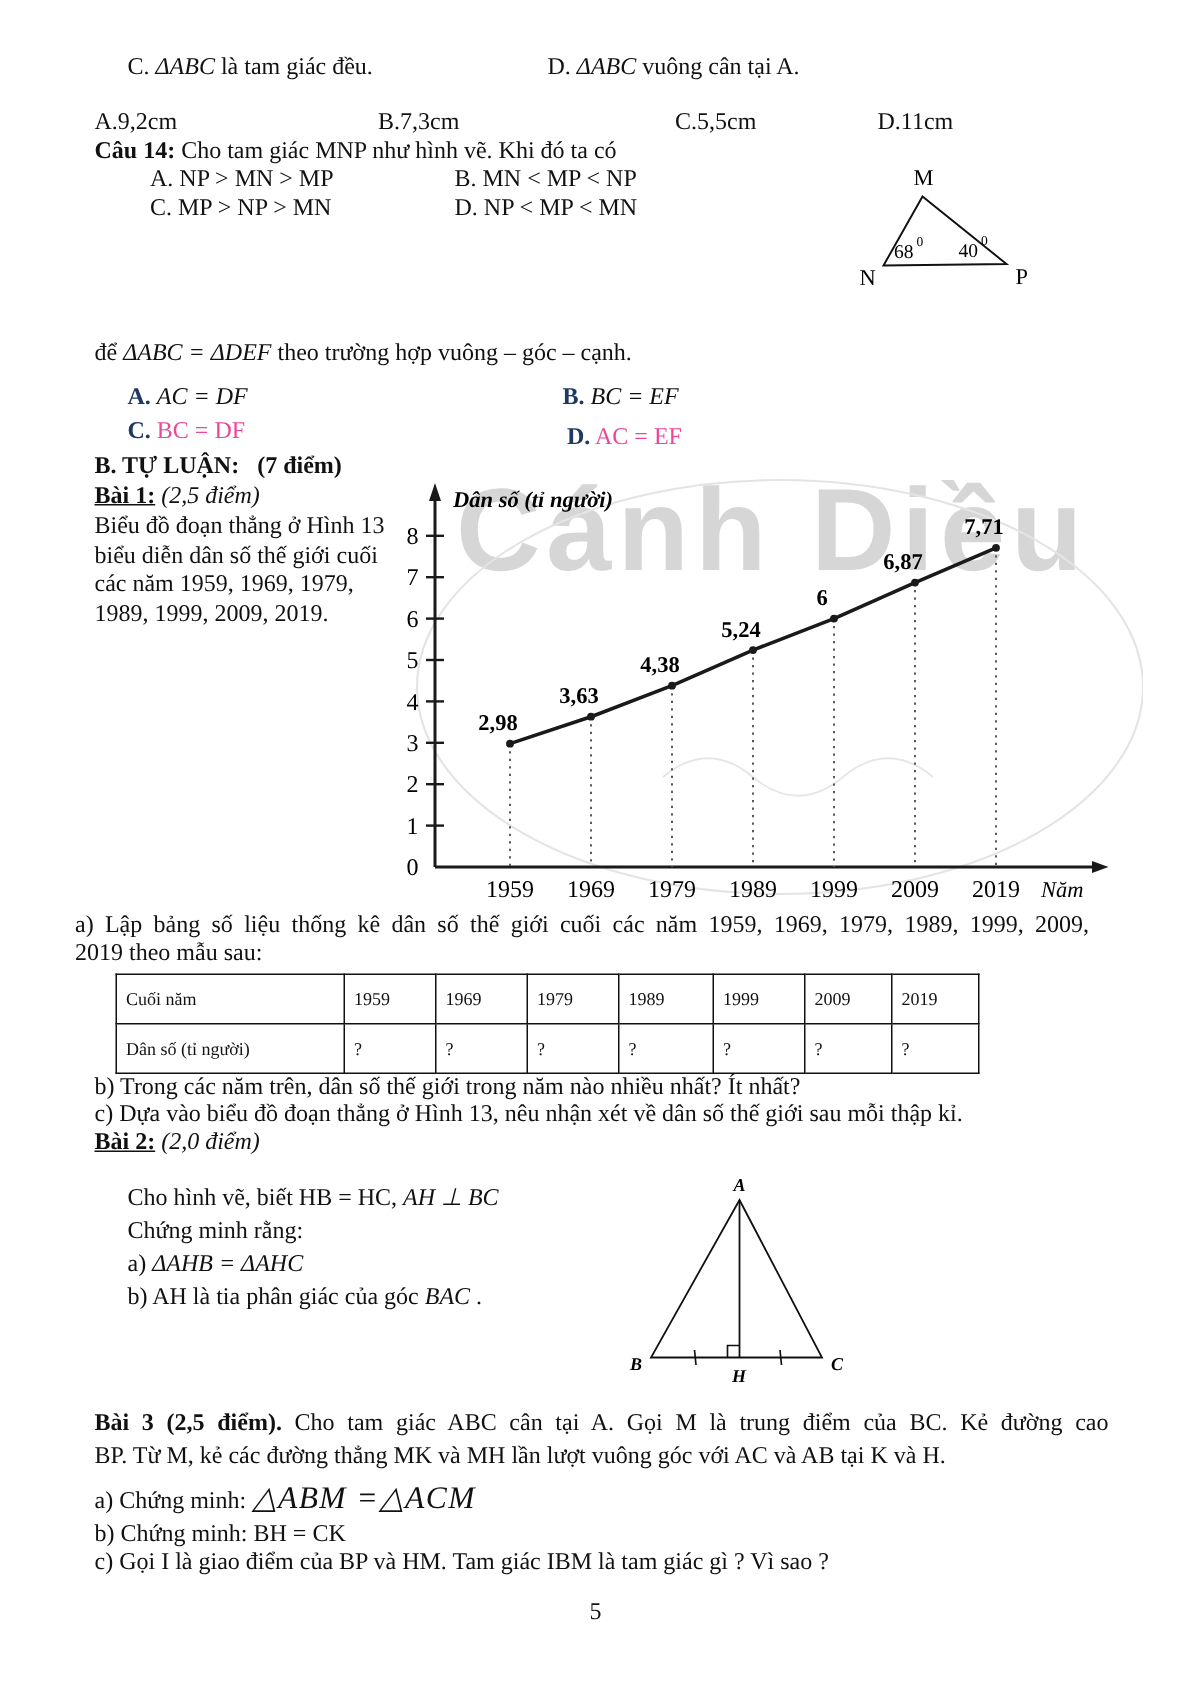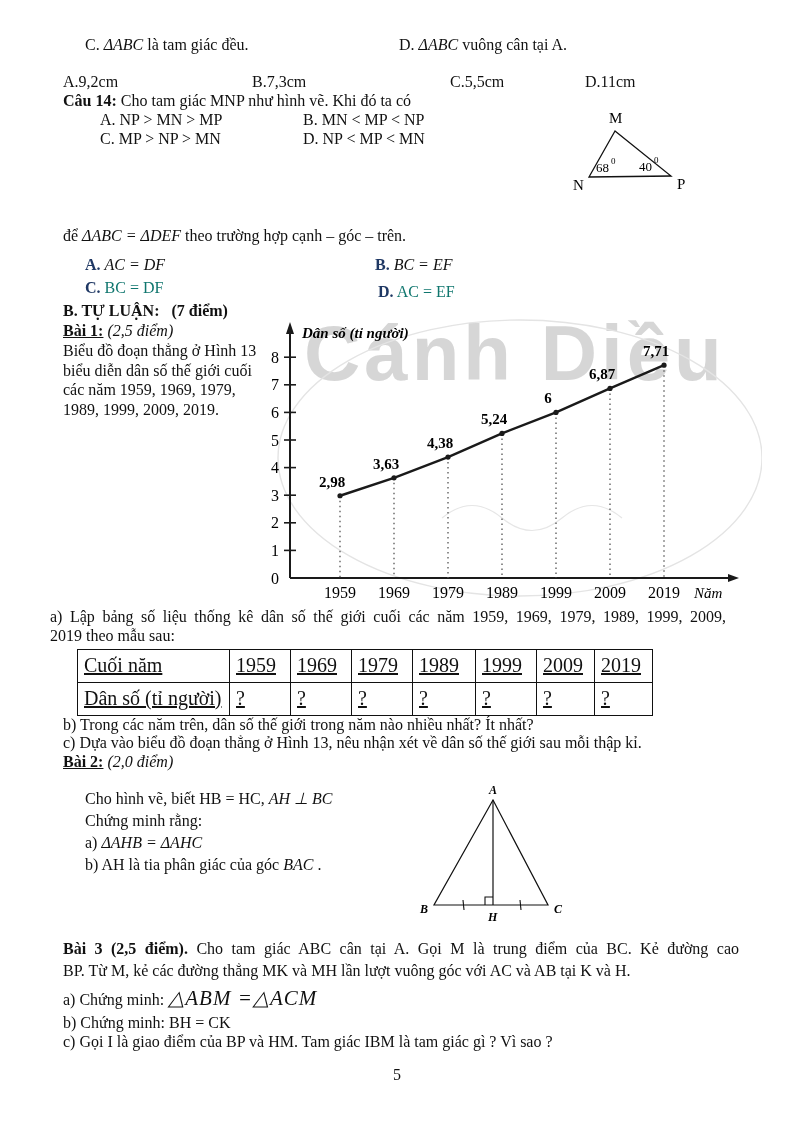--- a/index.html
+++ b/index.html
@@ -6,41 +6,41 @@
   .page{position:relative;width:794px;height:1120px;background:#fff;overflow:hidden;
         font-family:"Liberation Serif",serif;font-size:16px;color:#111;line-height:1.18;}
   .abs{position:absolute;white-space:nowrap;}
   .wrap{white-space:normal;}
   .b{font-weight:bold;}
   .i{font-style:italic;}
   .bi{font-weight:bold;font-style:italic;}
   .u{text-decoration:underline;}
   .m{font-style:italic;}
   .navy{color:#1f3864;font-weight:bold;}
-  .blue{color:#0f766e;}
+  .blue{color:#ec4899;}
   .justl{text-align:justify;text-align-last:justify;}
   .arc{position:relative;font-style:italic;display:inline-block;padding:0 1px;}
   .arc::after{content:"";position:absolute;left:-1px;right:-1px;top:-4px;height:7px;
               border-top:1.4px solid #111;border-radius:50% 50% 0 0 / 100% 100% 0 0;}
   .bigmath{font-size:21px;font-style:italic;letter-spacing:1px;}
   table.data{border-collapse:collapse;table-layout:fixed;}
-  table.data td{border:1.4px solid #111;padding:2px 6px;height:28px;font-size:20px;
-                overflow:hidden;vertical-align:middle;text-decoration:underline;}
+  table.data td{border:1.4px solid #111;padding:2px 6px;height:28px;font-size:12px;
+                overflow:hidden;vertical-align:middle;}
   svg{font-family:"Liberation Serif",serif;}
 </style>
 </head>
 <body>
 
 <div class="page">
 
   <div class="abs" style="top:36px;left:85px;">
     <span>C.</span>
     <span class="m">ΔABC</span><span> là tam giác đều.</span>
   </div>
-  <div class="abs" style="top:36px;left:399px;">
+  <div class="abs" style="top:36px;left:365px;">
     <span>D.</span>
     <span class="m">ΔABC</span><span> vuông cân tại A.</span>
   </div>
 
   <div class="abs" style="top:73px;left:63px;">A.9,2cm</div>
   <div class="abs" style="top:73px;left:252px;">B.7,3cm</div>
   <div class="abs" style="top:73px;left:450px;">C.5,5cm</div>
   <div class="abs" style="top:73px;left:585px;">D.11cm</div>
 
   <div class="abs" style="top:92px;left:63px;">
@@ -56,21 +56,21 @@
     <text x="46" y="13" font-size="15">M</text>
     <text x="10" y="80" font-size="15">N</text>
     <text x="114" y="79" font-size="15">P</text>
     <text x="33" y="62" font-size="13">68</text>
     <text x="48" y="54" font-size="9">0</text>
     <text x="76" y="61" font-size="13">40</text>
     <text x="91" y="53" font-size="9">0</text>
   </svg>
 
   <div class="abs" style="top:227px;left:63px;">
-    <span>để </span><span class="m">ΔABC = ΔDEF</span><span> theo trường hợp cạnh – góc – trên.</span>
+    <span>để </span><span class="m">ΔABC = ΔDEF</span><span> theo trường hợp vuông – góc – cạnh.</span>
   </div>
   <div class="abs" style="top:256px;left:85px;">
     <span class="navy">A.</span> <span class="m">AC = DF</span>
   </div>
   <div class="abs" style="top:256px;left:375px;">
     <span class="navy">B.</span> <span class="m">BC = EF</span>
   </div>
   <div class="abs" style="top:279px;left:85px;">
     <span class="navy">C.</span> <span class="blue">BC = DF</span>
   </div>

